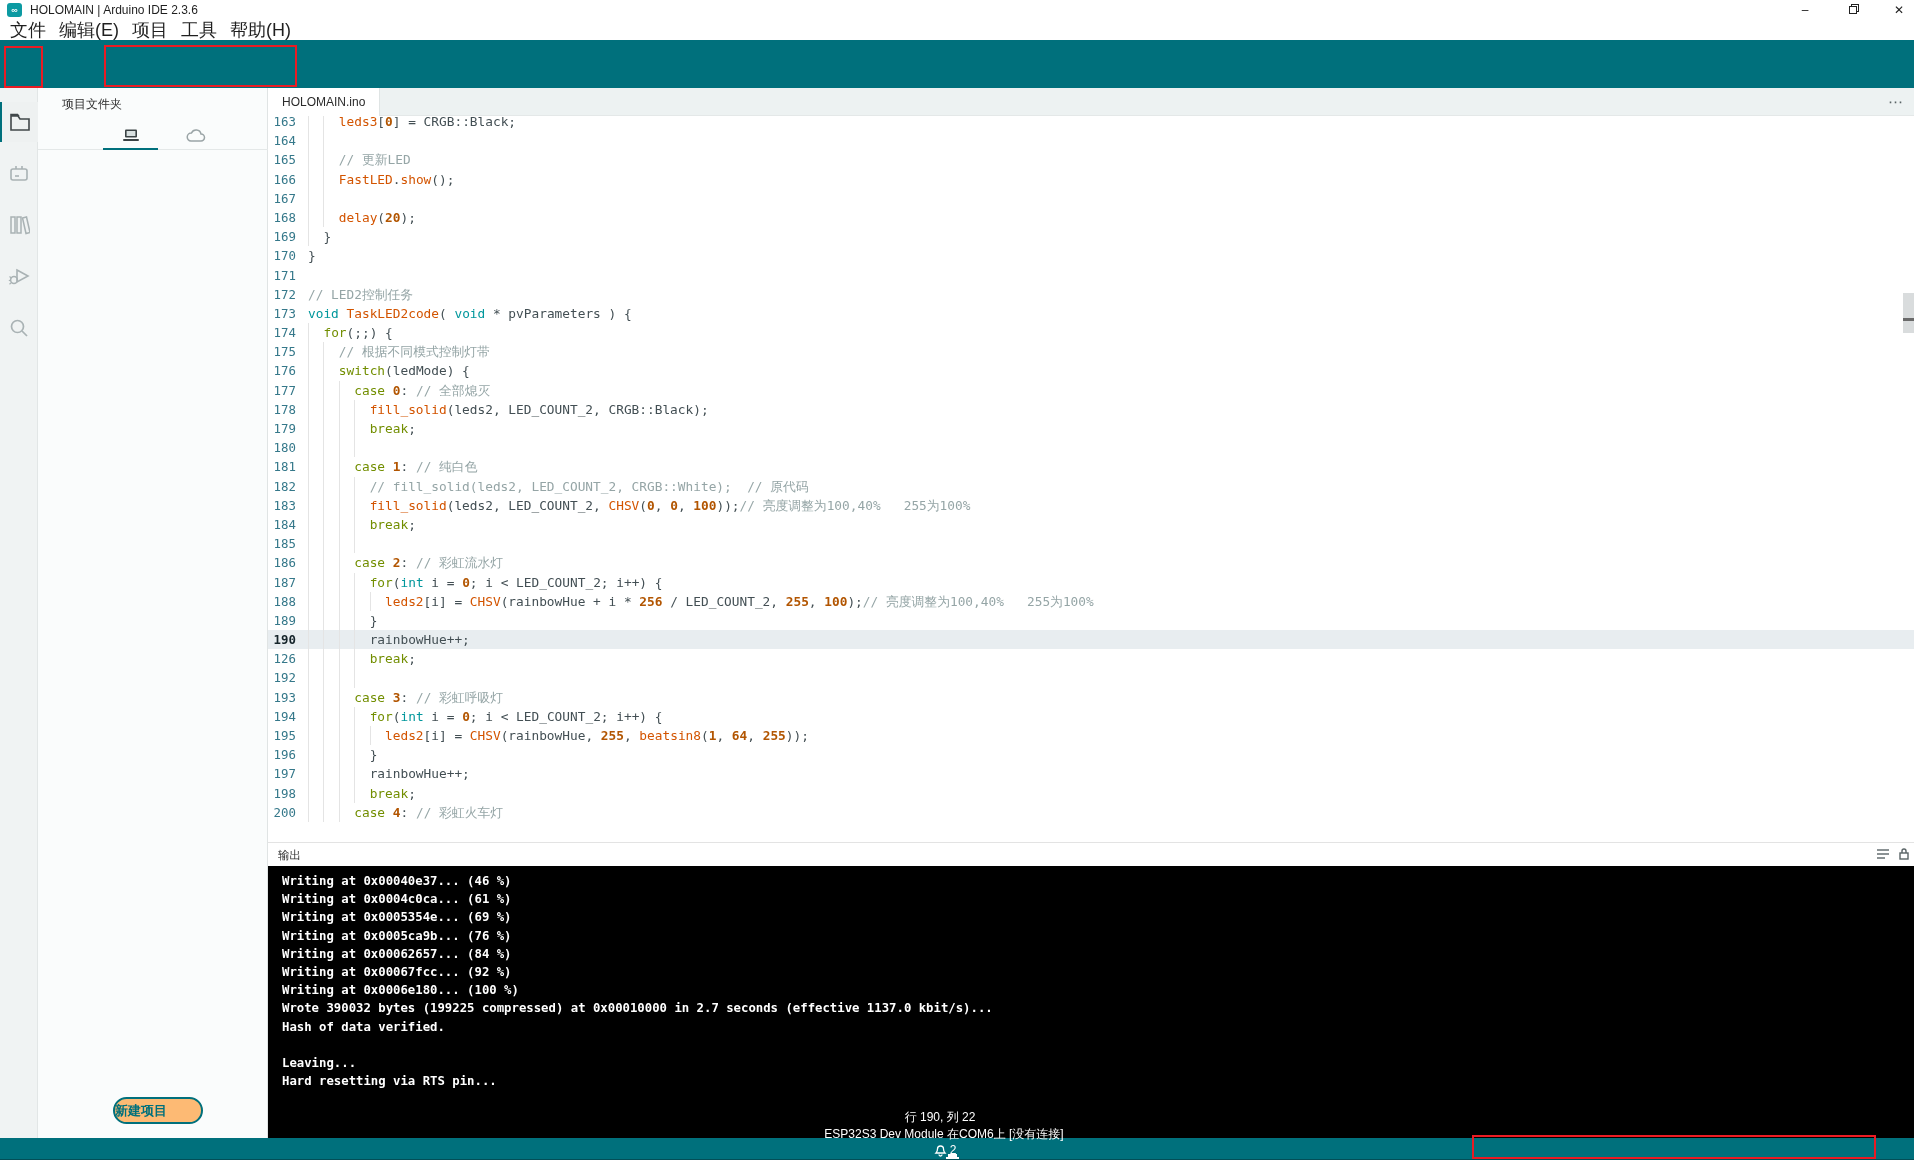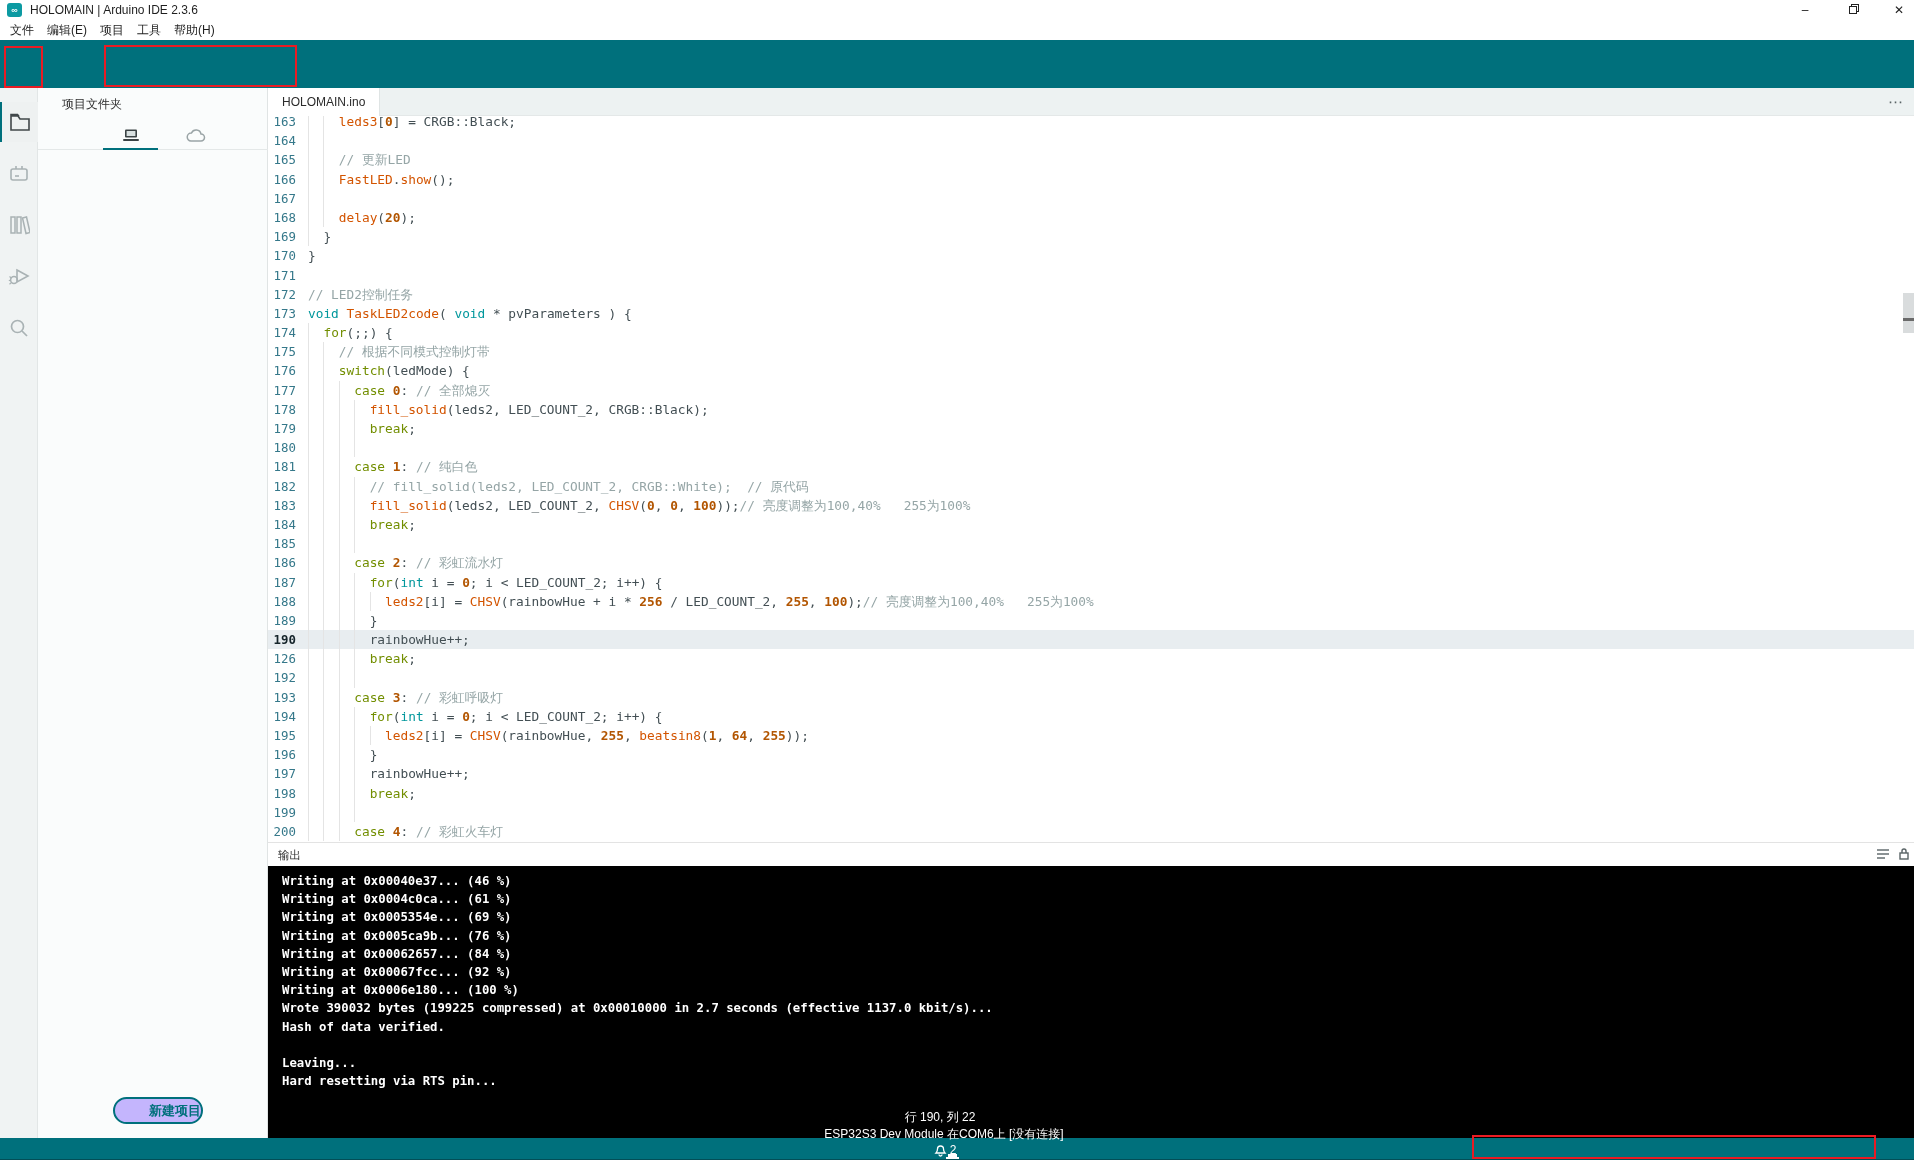--- a/index.html
+++ b/index.html
@@ -15,21 +15,21 @@
   #window-title { left:30px; top:3px; font-size:12px; color:#1f1f1f; }
   .winctl { top:0px; width:30px; height:20px; text-align:center; line-height:20px; font-size:12px; color:#222; }
   #btn-min { left:1790px; }
   #btn-max { left:1838px; }
   #btn-max .restore { position:absolute; left:11px; top:6px; width:8px; height:8px; border:1px solid #222; background:#fff; }
   #btn-max .restore2 { position:absolute; left:13px; top:4px; width:8px; height:8px; border:1px solid #222; }
   #btn-close { left:1884px; }
 
   
   #menubar { left:0; top:20px; width:1914px; height:20px; background:#fff; display:flex; align-items:center; padding-left:8px; }
-  .menu-item { font-size:12px; color:#1f1f1f; padding:0 11px 0 2px; cursor:default; }
+  .menu-item { font-size:18px; color:#1f1f1f; padding:0 11px 0 2px; cursor:default; }
 
   
   #toolbar { left:0; top:40px; width:1914px; height:48px; background:#00707c; }
   .tool-circle { position:absolute; top:54px; width:30px; height:30px; border-radius:50%; background:#148f97; }
   .tool-circle svg { position:absolute; left:0; top:0; }
   #verify-button { left:7px; }
   #upload-button { left:36px; }
   #debug-button  { left:65px; }
   #board-selector { position:absolute; left:110px; top:52px; width:180px; height:32px; background:#ffffff;
     border-radius:3px; display:flex; align-items:center; padding:0 8px; }
@@ -51,21 +51,21 @@
   .act-item { position:absolute; left:0; width:38px; height:40px; display:flex; align-items:center; justify-content:center; }
   .act-item.active { border-left:2px solid #00707c; background:#eef1f1; }
 
   
   #sidebar { left:38px; top:88px; width:230px; height:1050px; background:#fafcfc; border-right:1px solid #e0e4e4; }
   #sidebar-header { position:absolute; left:24px; top:8px; font-size:12px; color:#2e2e2e; }
   #sidebar-tabs { position:absolute; left:0; top:34px; width:230px; height:28px; border-bottom:1px solid #e4e8e8; }
   #tab-local { position:absolute; left:65px; top:0; width:55px; height:28px; display:flex; align-items:center; justify-content:center; border-bottom:2px solid #00707c; }
   #tab-cloud { position:absolute; left:138px; top:0; width:40px; height:28px; display:flex; align-items:center; justify-content:center; }
   #new-sketch-button { position:absolute; left:75px; top:1009px; width:90px; height:27px; border:2px solid #00707c;
-    border-radius:14px; color:#00707c; font-size:13px; font-weight:bold; text-align:right; line-height:23px; background:#c4b5fd; }
+    border-radius:14px; color:#00707c; font-size:13px; font-weight:bold; text-align:left; line-height:23px; background:#fdba74; }
 
   
   #tabbar { left:268px; top:88px; width:1646px; height:28px; background:#edf2f2; border-bottom:1px solid #e4e8e8; }
   #editor-tab { position:absolute; left:0; top:0; height:28px; background:#ffffff; border-right:1px solid #dfe4e4;
     padding:0 14px; font-size:12px; color:#2b2b2b; line-height:28px; }
   #more-actions-icon { position:absolute; left:1620px; top:0px; font-size:15px; color:#5a6466; line-height:28px; }
 
   #editor { left:268px; top:116px; width:1646px; height:726px; background:#ffffff; overflow:hidden; }
   #code-lines { position:absolute; left:0; top:-4px; width:1646px;
     font-family:"DejaVu Sans Mono", monospace; font-size:12.8px; }
@@ -268,21 +268,20 @@
         <div class="code-row"><span class="gutter">189</span><span class="code-text"><span class="guide" style="left: 0ch;"></span><span class="guide" style="left: 2ch;"></span><span class="guide" style="left: 4ch;"></span><span class="guide" style="left: 6ch;"></span><span class="tok-d">        }</span></span></div>
         <div class="code-row active"><span class="gutter">190</span><span class="code-text"><span class="guide" style="left: 0ch;"></span><span class="guide" style="left: 2ch;"></span><span class="guide" style="left: 4ch;"></span><span class="guide" style="left: 6ch;"></span><span class="tok-d">        rainbowHue++;</span></span></div>
         <div class="code-row"><span class="gutter">126</span><span class="code-text"><span class="guide" style="left: 0ch;"></span><span class="guide" style="left: 2ch;"></span><span class="guide" style="left: 4ch;"></span><span class="guide" style="left: 6ch;"></span><span class="tok-d">        </span><span class="tok-c">break</span><span class="tok-d">;</span></span></div>
         <div class="code-row"><span class="gutter">192</span><span class="code-text"><span class="guide" style="left: 0ch;"></span><span class="guide" style="left: 2ch;"></span><span class="guide" style="left: 4ch;"></span><span class="guide" style="left: 6ch;"></span></span></div>
         <div class="code-row"><span class="gutter">193</span><span class="code-text"><span class="guide" style="left: 0ch;"></span><span class="guide" style="left: 2ch;"></span><span class="guide" style="left: 4ch;"></span><span class="tok-d">      </span><span class="tok-c">case</span><span class="tok-d"> </span><span class="tok-n">3</span><span class="tok-d">: </span><span class="tok-m">// 彩虹呼吸灯</span></span></div>
         <div class="code-row"><span class="gutter">194</span><span class="code-text"><span class="guide" style="left: 0ch;"></span><span class="guide" style="left: 2ch;"></span><span class="guide" style="left: 4ch;"></span><span class="guide" style="left: 6ch;"></span><span class="tok-d">        </span><span class="tok-c">for</span><span class="tok-d">(</span><span class="tok-k">int</span><span class="tok-d"> i = </span><span class="tok-n">0</span><span class="tok-d">; i &lt; LED_COUNT_2; i++) {</span></span></div>
         <div class="code-row"><span class="gutter">195</span><span class="code-text"><span class="guide" style="left: 0ch;"></span><span class="guide" style="left: 2ch;"></span><span class="guide" style="left: 4ch;"></span><span class="guide" style="left: 6ch;"></span><span class="guide" style="left: 8ch;"></span><span class="tok-d">          </span><span class="tok-f">leds2</span><span class="tok-d">[i] = </span><span class="tok-f">CHSV</span><span class="tok-d">(rainbowHue, </span><span class="tok-n">255</span><span class="tok-d">, </span><span class="tok-f">beatsin8</span><span class="tok-d">(</span><span class="tok-n">1</span><span class="tok-d">, </span><span class="tok-n">64</span><span class="tok-d">, </span><span class="tok-n">255</span><span class="tok-d">));</span></span></div>
         <div class="code-row"><span class="gutter">196</span><span class="code-text"><span class="guide" style="left: 0ch;"></span><span class="guide" style="left: 2ch;"></span><span class="guide" style="left: 4ch;"></span><span class="guide" style="left: 6ch;"></span><span class="tok-d">        }</span></span></div>
         <div class="code-row"><span class="gutter">197</span><span class="code-text"><span class="guide" style="left: 0ch;"></span><span class="guide" style="left: 2ch;"></span><span class="guide" style="left: 4ch;"></span><span class="guide" style="left: 6ch;"></span><span class="tok-d">        rainbowHue++;</span></span></div>
         <div class="code-row"><span class="gutter">198</span><span class="code-text"><span class="guide" style="left: 0ch;"></span><span class="guide" style="left: 2ch;"></span><span class="guide" style="left: 4ch;"></span><span class="guide" style="left: 6ch;"></span><span class="tok-d">        </span><span class="tok-c">break</span><span class="tok-d">;</span></span></div>
-        <div class="code-row"><span class="gutter">199</span><span class="code-text"><span class="guide" style="left: 0ch;"></span><span class="guide" style="left: 2ch;"></span><span class="guide" style="left: 4ch;"></span><span class="guide" style="left: 6ch;"></span></span></div>
         <div class="code-row"><span class="gutter">200</span><span class="code-text"><span class="guide" style="left: 0ch;"></span><span class="guide" style="left: 2ch;"></span><span class="guide" style="left: 4ch;"></span><span class="tok-d">      </span><span class="tok-c">case</span><span class="tok-d"> </span><span class="tok-n">4</span><span class="tok-d">: </span><span class="tok-m">// 彩虹火车灯</span></span></div>
       </div>
   </div>
   <div id="editor-scrollbar">
     <div id="editor-scroll-thumb"></div>
     <div id="editor-scroll-marker"></div>
   </div>
 
   <div id="output-header" class="abs">
     <div id="output-title">输出</div>

